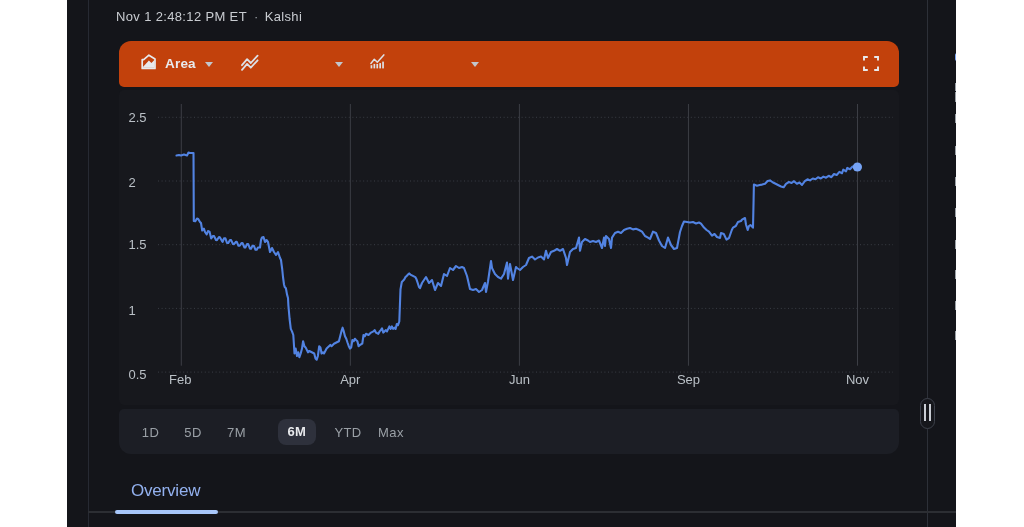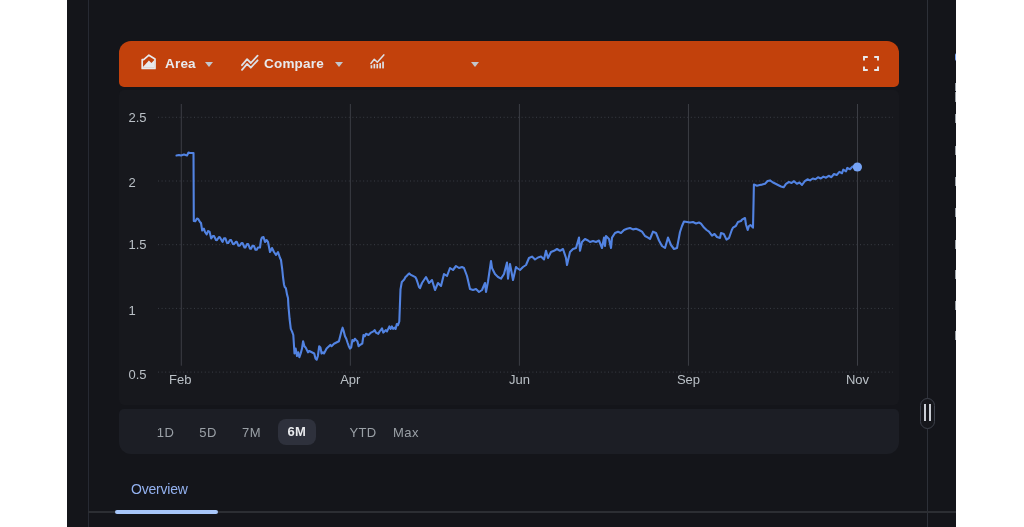--- a/index.html
+++ b/index.html
@@ -6,47 +6,47 @@
 #panel { position:absolute; left:67px; top:0; width:889px; height:527px; background:#14151a; overflow:hidden; }
 #vline1 { position:absolute; left:20.5px; top:0; width:1px; height:527px; background:#272a33; }
 #scrollline { position:absolute; left:859.5px; top:0; width:1px; height:527px; background:#2d3038; }
 #timetext { position:absolute; left:49px; top:9px; font-size:13px; color:#c9ccd1; letter-spacing:0.35px; }
 #timetext .dot { color:#9aa0a6; margin:0 6px 0 7px; }
 #toolbar { position:absolute; left:52px; top:41px; width:780px; height:45.5px; background:#c2410c; border-radius:12px 12px 5px 5px; }
 #chartcard { position:absolute; left:52px; top:89.5px; width:780px; height:315.5px; background:#17181d; border-radius:5px; }
 #timebar { position:absolute; left:52px; top:408.5px; width:780px; height:45.5px; background:#1c1e25; border-radius:5px 5px 12px 12px; }
 .tbtxt { position:absolute; top:0; height:45.5px; line-height:45.5px; font-size:13.5px; font-weight:bold; color:#e8eaed; letter-spacing:0.2px; }
 .caret { position:absolute; top:20.5px; width:0; height:0; border-left:4.8px solid transparent; border-right:4.8px solid transparent; border-top:5px solid #c2c6cc; }
-.rbtn { position:absolute; top:0; height:45.5px; line-height:47px; font-size:13px; color:#9aa0a6; letter-spacing:0.4px; transform:translateX(-50%);margin-left:15px; }
+.rbtn { position:absolute; top:0; height:45.5px; line-height:47px; font-size:13px; color:#9aa0a6; letter-spacing:0.4px; transform:translateX(-50%); }
 #pill6m { position:absolute; left:146px; top:10px; width:37.6px; height:26.5px; background:#2e313c; border-radius:8px; text-align:center; line-height:26.5px; font-size:13px; font-weight:bold; color:#e8eaed; letter-spacing:0.3px;margin-left:13px; }
-#tabtxt { position:absolute; left:64px; top:481px; font-size:14px; color:#93b1ef; letter-spacing:-0.2px; }
+#tabtxt { position:absolute; left:64px; top:481px; font-size:17px; color:#93b1ef; letter-spacing:-0.2px; }
 #divider { position:absolute; left:21px; top:511px; width:868px; height:1.5px; background:#2c2e33; }
 #tabline { position:absolute; left:48px; top:509.5px; width:103px; height:4px; background:#a8c7fa; border-radius:2px; }
 #handle { position:absolute; left:852.5px; top:397.5px; width:15px; height:31px; border:1.5px solid #3d414b; background:#16171c; border-radius:8px; }
 .hbar { position:absolute; top:5.5px; width:2.2px; height:17px; background:#c9cdd4; }
 .sliver { position:absolute; background:#9aa0a6; width:2px; height:9px; left:888px; }
 </style></head>
 <body>
 <div id="panel">
   <div id="vline1"></div>
   <div id="scrollline"></div>
+  <div id="timetext">Nov 1 2:48:12 PM ET<span class="dot">·</span>Kalshi</div>
 
   <div id="toolbar">
     <svg class="abs" style="left:22px;top:13px" width="16" height="16" viewBox="0 0 16 16">
       <path d="M1.2 14.4 L1.2 5.6 L2.7 5.6 L7.9 1.2 L14 4.9 L14 14.4 Z" fill="none" stroke="#e8eaed" stroke-width="1.7" stroke-linejoin="round"></path>
       <path d="M1.9 13.8 L1.9 13 L7.9 6.5 L10.4 9 L13.6 5.8 L13.6 13.8 Z" fill="#e8eaed"></path>
     </svg>
     <div class="tbtxt" style="left:46px">Area</div>
     <div class="caret" style="left:85.5px"></div>
 
     <svg class="abs" style="left:121.5px;top:13px" width="18" height="17" viewBox="0 0 18 17">
       <path d="M1 11.2 L6.1 5.2 L9.8 9 L16.6 1.6" fill="none" stroke="#dde1e7" stroke-width="1.8" stroke-linecap="round" stroke-linejoin="round"></path>
       <path d="M1 15.9 L6.1 9.9 L9.8 13.7 L16.6 6.3" fill="none" stroke="#dde1e7" stroke-width="1.8" stroke-linecap="round" stroke-linejoin="round"></path>
     </svg>
-    <div class="tbtxt" style="left:145px">Compare</div>
     <div class="caret" style="left:215.5px"></div>
 
     <svg class="abs" style="left:251px;top:13px" width="15" height="15" viewBox="0 0 15 15">
       <g fill="#dde1e7">
         <rect x="0.6" y="11.2" width="1.7" height="3.2"></rect>
         <rect x="3.5" y="9.9" width="1.7" height="4.5"></rect>
         <rect x="6.4" y="9.9" width="1.7" height="4.5"></rect>
         <rect x="9.3" y="9.1" width="1.7" height="5.3"></rect>
         <rect x="12.2" y="7.6" width="1.7" height="6.8"></rect>
       </g>

